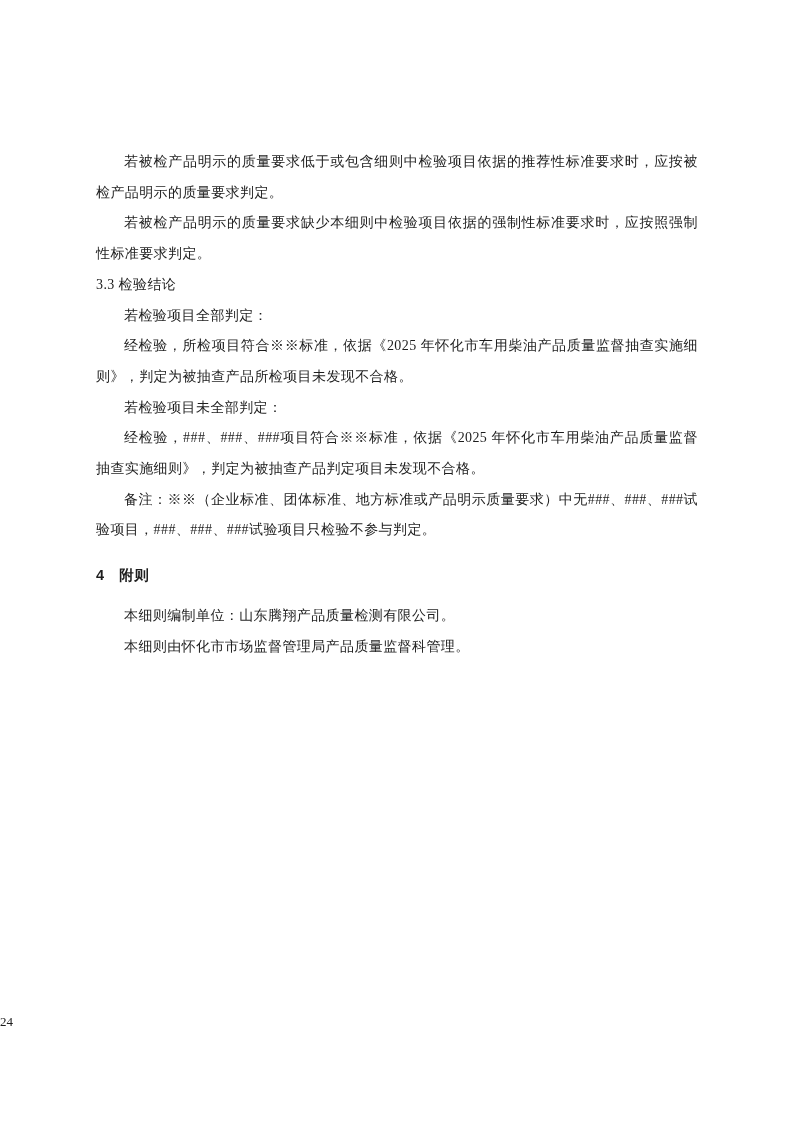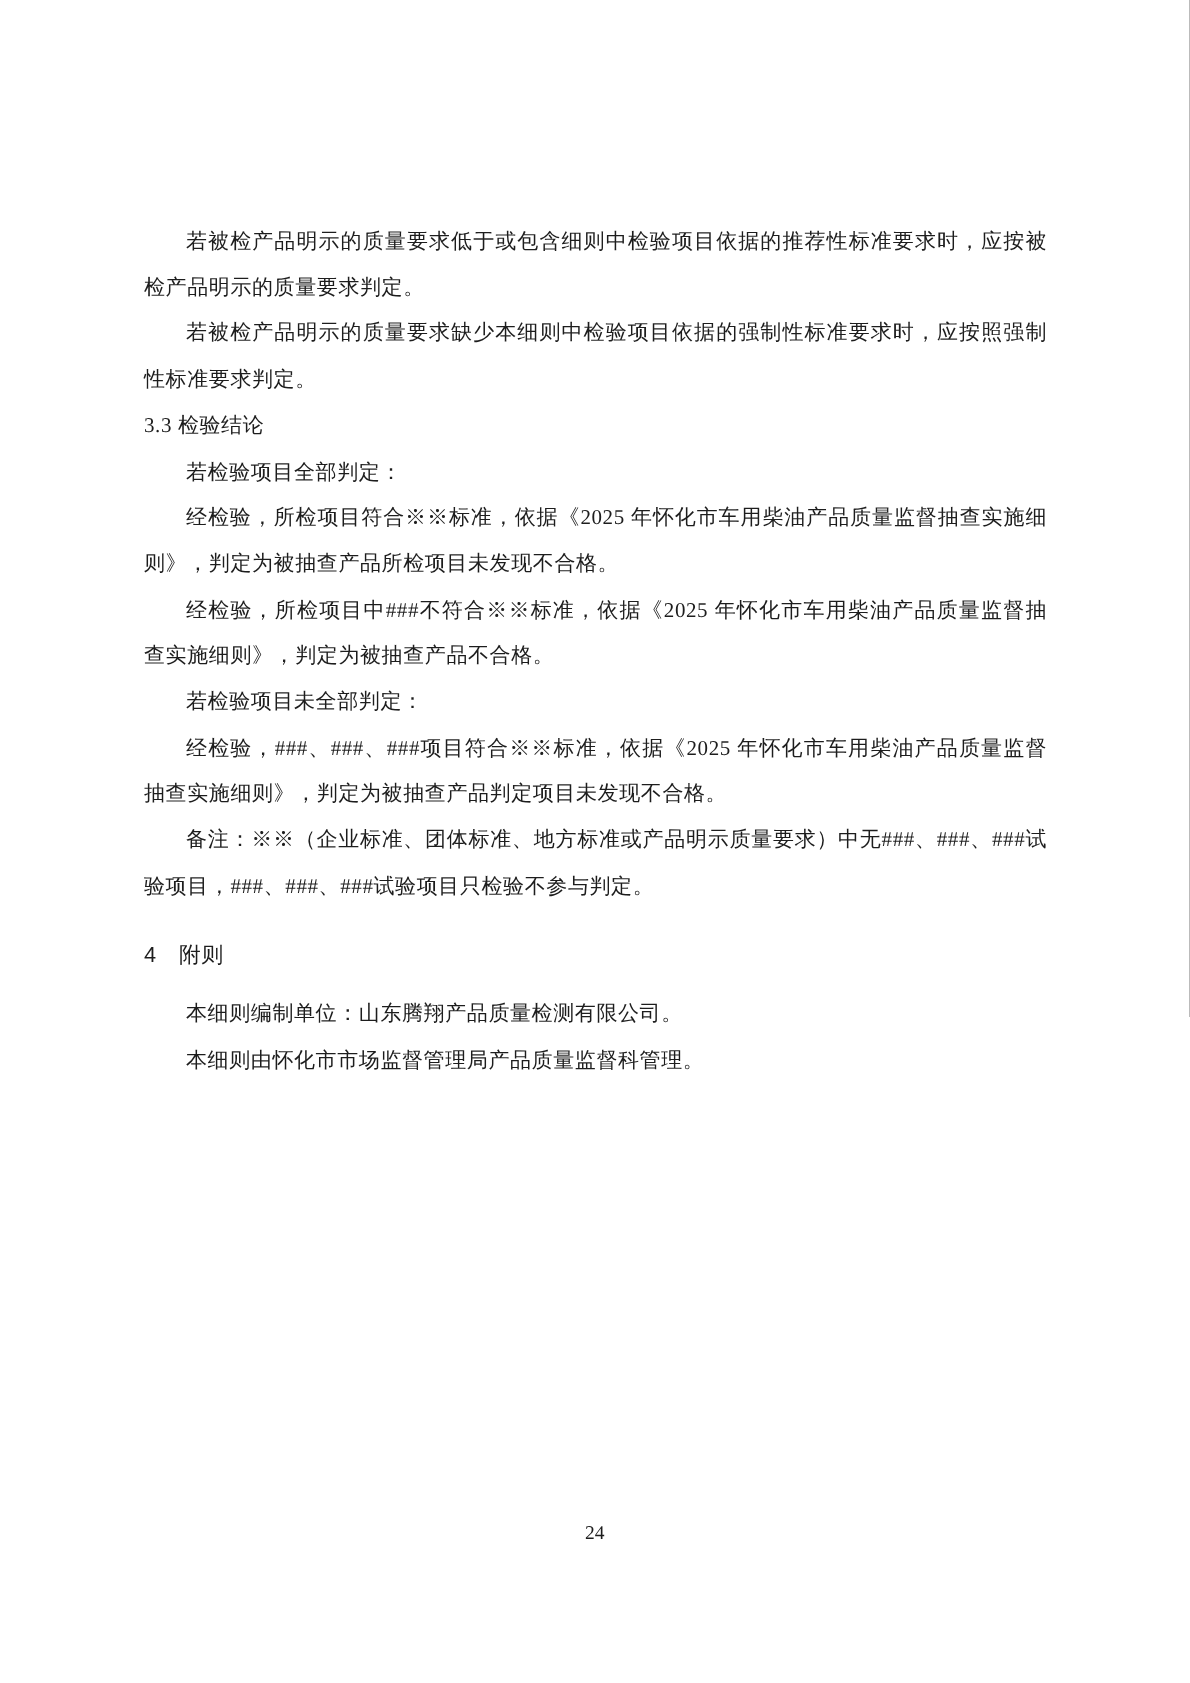--- a/index.html
+++ b/index.html
@@ -34,47 +34,46 @@
   }
   p.para {
     text-indent: 2em;
   }
   p.section {
     text-indent: 0;
   }
   p.chapter {
     text-indent: 0;
     font-family: "Liberation Sans", "DejaVu Sans", sans-serif;
-    font-weight: 400;
+    font-weight: 700;
     font-size: 14.5px;
     margin: 14px 0 10px 0;
   }
   .footer-pagenum {
     position: absolute;
     left: 0;
     right: 0;
     bottom: 92px;
-    text-align: center;
+    text-align: left;
     font-size: 13px;
     font-family: "Liberation Serif", "DejaVu Serif", serif;
     color: #1d1d1d;
     margin-top: 18px;
   }
 </style>
 </head>
 <body>
 
 <div class="page">
   <div class="content">
     <p class="para">若被检产品明示的质量要求低于或包含细则中检验项目依据的推荐性标准要求时，应按被检产品明示的质量要求判定。</p>
     <p class="para">若被检产品明示的质量要求缺少本细则中检验项目依据的强制性标准要求时，应按照强制性标准要求判定。</p>
     <p class="section">3.3 检验结论</p>
     <p class="para">若检验项目全部判定：</p>
     <p class="para">经检验，所检项目符合※※标准，依据《2025 年怀化市车用柴油产品质量监督抽查实施细则》，判定为被抽查产品所检项目未发现不合格。</p>
-    <p class="para">经检验，所检项目中###不符合※※标准，依据《2025 年怀化市车用柴油产品质量监督抽查实施细则》，判定为被抽查产品不合格。</p>
     <p class="para">若检验项目未全部判定：</p>
     <p class="para">经检验，###、###、###项目符合※※标准，依据《2025 年怀化市车用柴油产品质量监督抽查实施细则》，判定为被抽查产品判定项目未发现不合格。</p>
     <p class="para">备注：※※（企业标准、团体标准、地方标准或产品明示质量要求）中无###、###、###试验项目，###、###、###试验项目只检验不参与判定。</p>
     <p class="chapter">4　附则</p>
     <p class="para">本细则编制单位：山东腾翔产品质量检测有限公司。</p>
     <p class="para">本细则由怀化市市场监督管理局产品质量监督科管理。</p>
   </div>
   <div class="footer-pagenum">24</div>
 </div>
 

